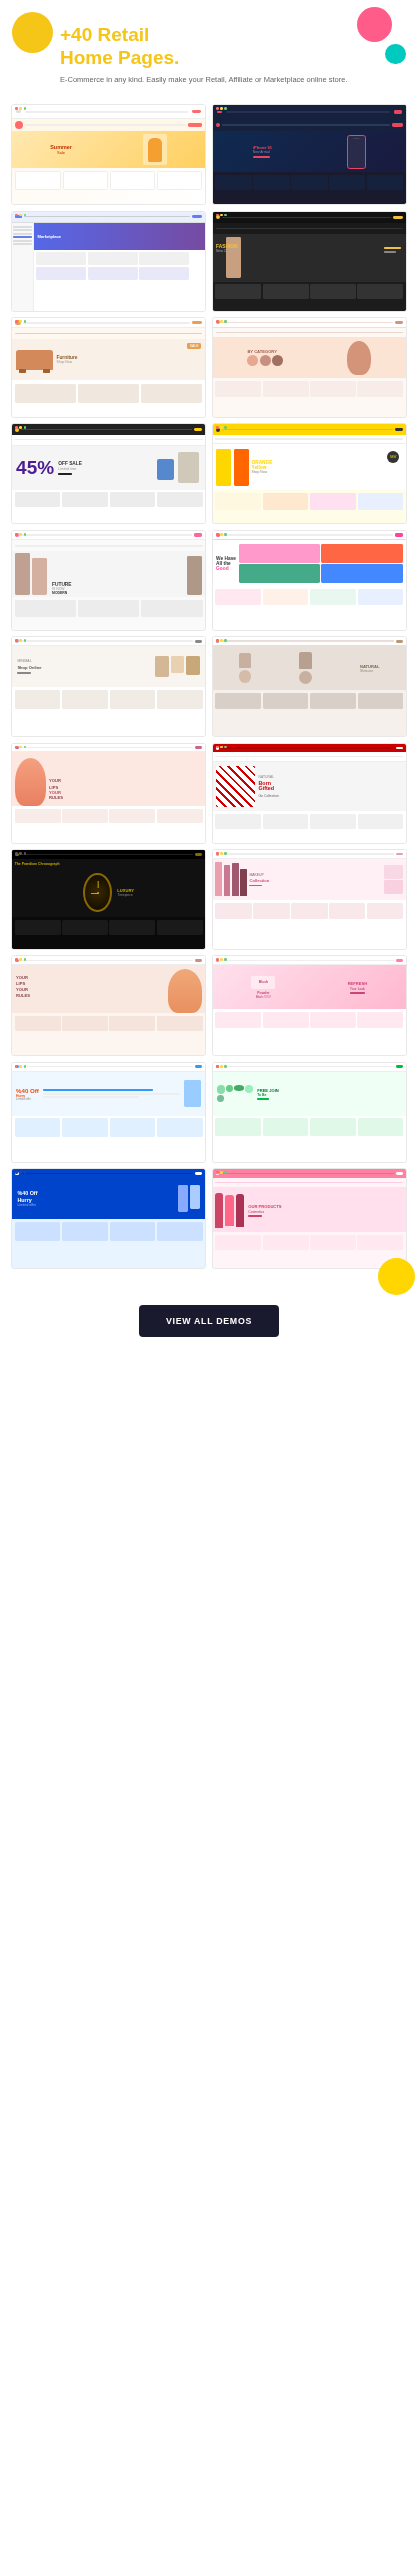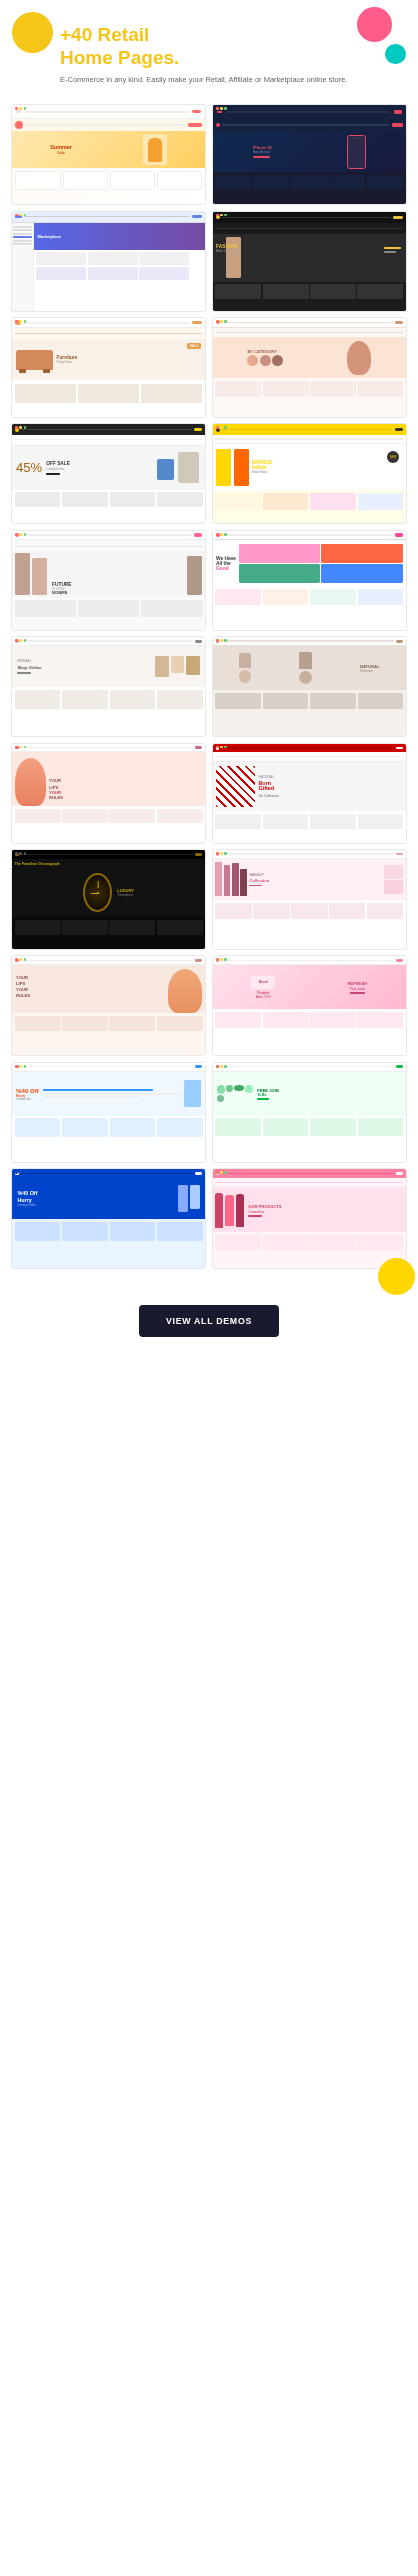--- a/index.html
+++ b/index.html
@@ -427,21 +427,21 @@
     <div class="demo-mockup demo-7">
       <div style="height:10.2px; background:#222; display:flex; align-items:center; padding:0 3.4px; gap:2px;">
         <div style="width:4.1px; height:4.1px; background:#ffcc00; border-radius:50%;"></div>
         <div style="flex:1; height:1.4px; background:#444; border-radius:0.7px;"></div>
         <div style="width:8.1px; height:3.4px; background:#ffcc00; border-radius:1.4px;"></div>
       </div>
       <div style="height:11px; background:#fff; border-bottom:0.7px solid #eee; display:flex; align-items:center; padding:0 2.7px; gap:1.4px;">
         <div style="flex:1; height:1.4px; background:#eee; border-radius:0.7px;"></div>
       </div>
       <div style="height:44px; background:#f5f5f5; display:flex; align-items:center; padding:0 4.1px; gap:4.1px; position:relative;">
-        <div style="font-size:13px; font-weight:400; color:#a16207;">45%</div>
+        <div style="font-size:19px; font-weight:700; color:#4c1d95;">45%</div>
         <div style="display:flex; flex-direction:column; gap:1.4px;">
           <div style="font-size:4.8px; font-weight:700; color:#333;">OFF SALE</div>
           <div style="font-size:3.4px; color:#999;">Limited time</div>
           <div style="width:13.6px; height:2px; background:#222; border-radius:0.7px;"></div>
         </div>
         <div style="position:absolute; right:6.8px; top:6.8px; width:20.4px; height:31px; background:#d0c8b8; border-radius:2px;"></div>
         <div style="position:absolute; right:31px; top:13.6px; width:17px; height:20.4px; background:#5588cc; border-radius:2px;"></div>
       </div>
       <div style="display:flex; gap:2px; padding:2.7px;">
         <div style="flex:1; height:15px; background:#ececec; border-radius:1.4px;"></div>

